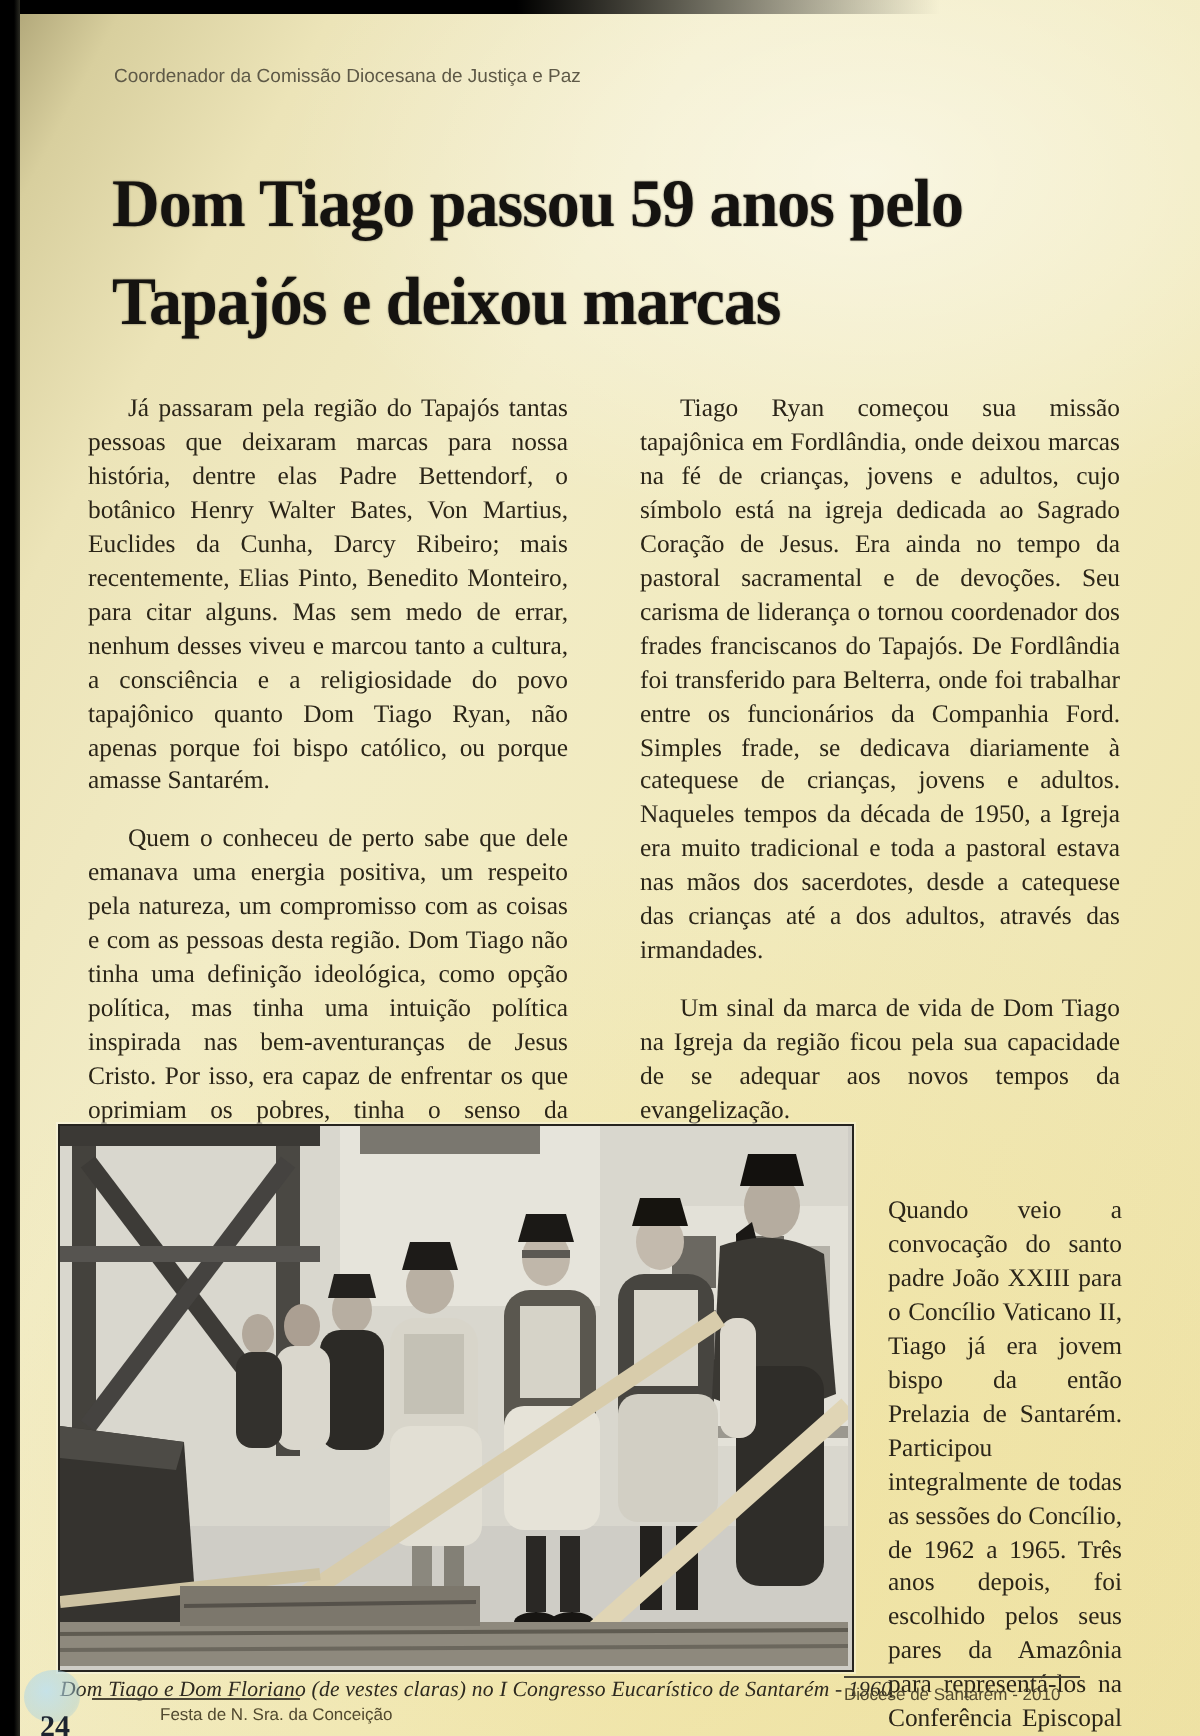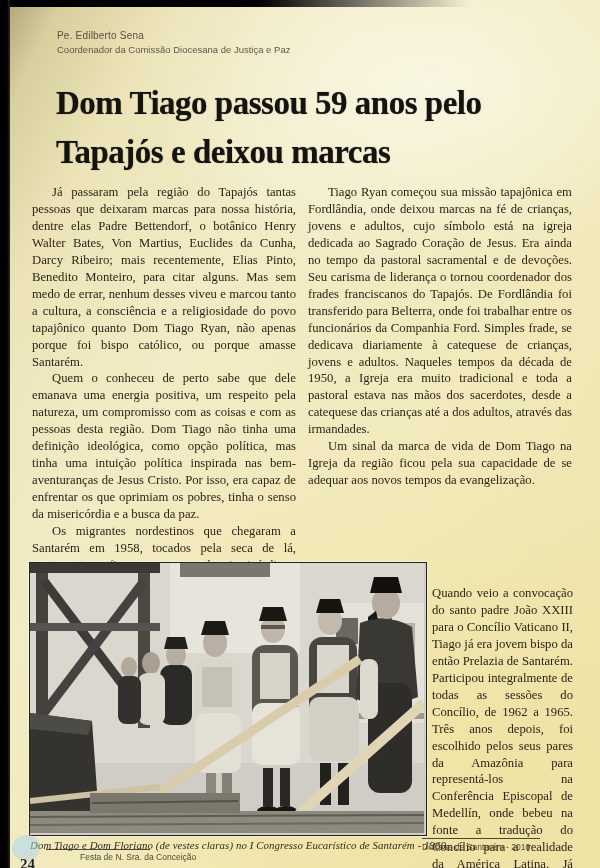--- a/index.html
+++ b/index.html
@@ -20,21 +20,21 @@
 
   .headline{
     position:absolute;left:56px;top:78px;width:530px;
     font-family:"Liberation Serif",serif;font-weight:bold;
     font-size:34px;line-height:49px;color:#151310;
     letter-spacing:-0.5px;transform:scaleX(.97);transform-origin:left top;
     text-shadow:0 0 1px rgba(20,15,5,.6);
   }
 
   .col{position:absolute;text-align:justify;font-size:12.7px;line-height:16.95px;color:#2b2518;}
-  .col p{margin:0;text-indent:20px;}
+  .col p{margin:12px;text-indent:20px;}
   .col p.cont{text-indent:0;}
   .col-left{left:32px;top:184px;width:264px;}
   .col-right{left:308px;top:184px;width:264px;}
   .col-narrow{left:432px;top:585px;width:141px;}
 
   .photo-frame{
     position:absolute;left:29px;top:562px;width:396px;height:272px;
     border:1px solid #26241f;background:#cfcdc6;box-shadow:0 0 0 1px rgba(255,255,250,.35);
   }
   .photo-frame svg{display:block;}
@@ -62,21 +62,20 @@
   .footer-rule-right{width:118px;height:1px;background:#4a4636;margin-bottom:3px;}
   .footer-label-right{font-family:"Liberation Sans",sans-serif;font-size:8.5px;color:#51492f;white-space:nowrap;}
 </style>
 </head>
 <body>
 
 <div class="scan-edge-left"></div>
 <div class="scan-edge-top"></div>
 
 <div class="byline">
-  <div class="name">Pe. Edilberto Sena</div>
   <div class="role">Coordenador da Comissão Diocesana de Justiça e Paz</div>
 </div>
 
 <h1 class="headline" style="margin:0;">
   <span>Dom Tiago passou 59 anos pelo</span><br>
   <span>Tapajós e deixou marcas</span>
 </h1>
 
 <div class="col col-left">
   <p>Já passaram pela região do Tapajós tantas pessoas que deixaram marcas para nossa história, dentre elas Padre Bettendorf, o botânico Henry Walter Bates, Von Martius, Euclides da Cunha, Darcy Ribeiro; mais recentemente, Elias Pinto, Benedito Monteiro, para citar alguns. Mas sem medo de errar, nenhum desses viveu e marcou tanto a cultura, a consciência e a religiosidade do povo tapajônico quanto Dom Tiago Ryan, não apenas porque foi bispo católico, ou porque amasse Santarém.</p>

